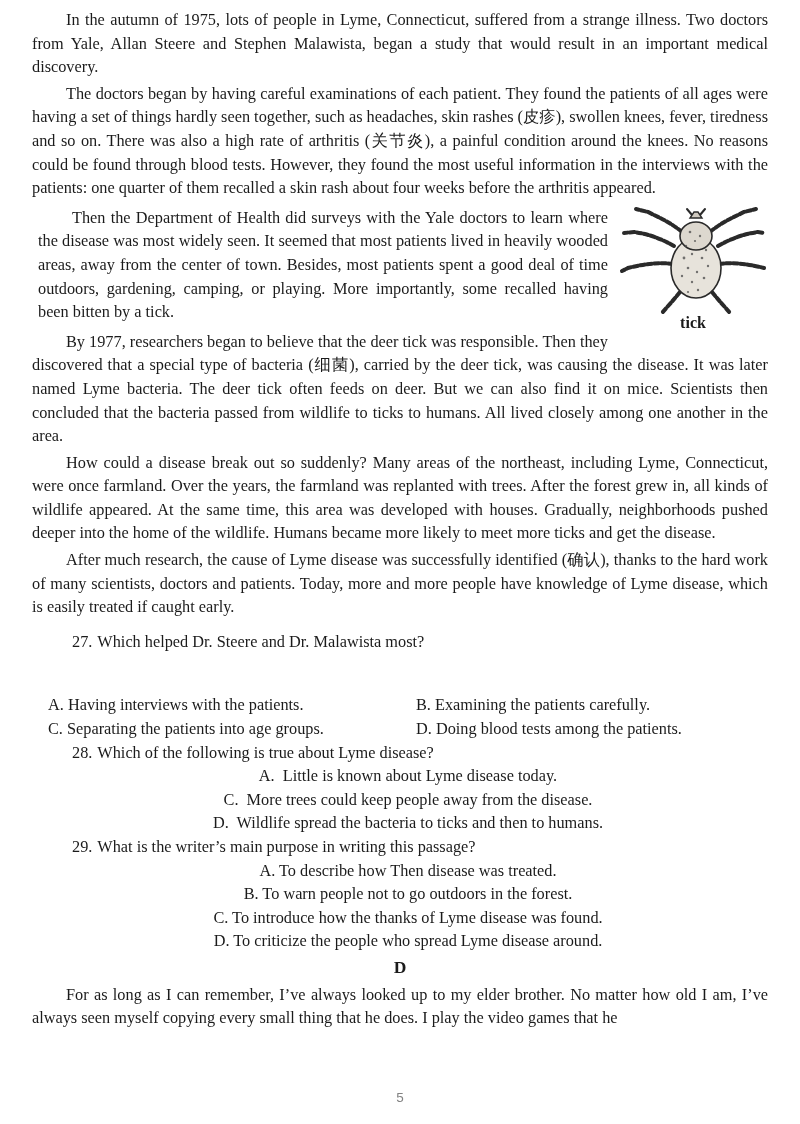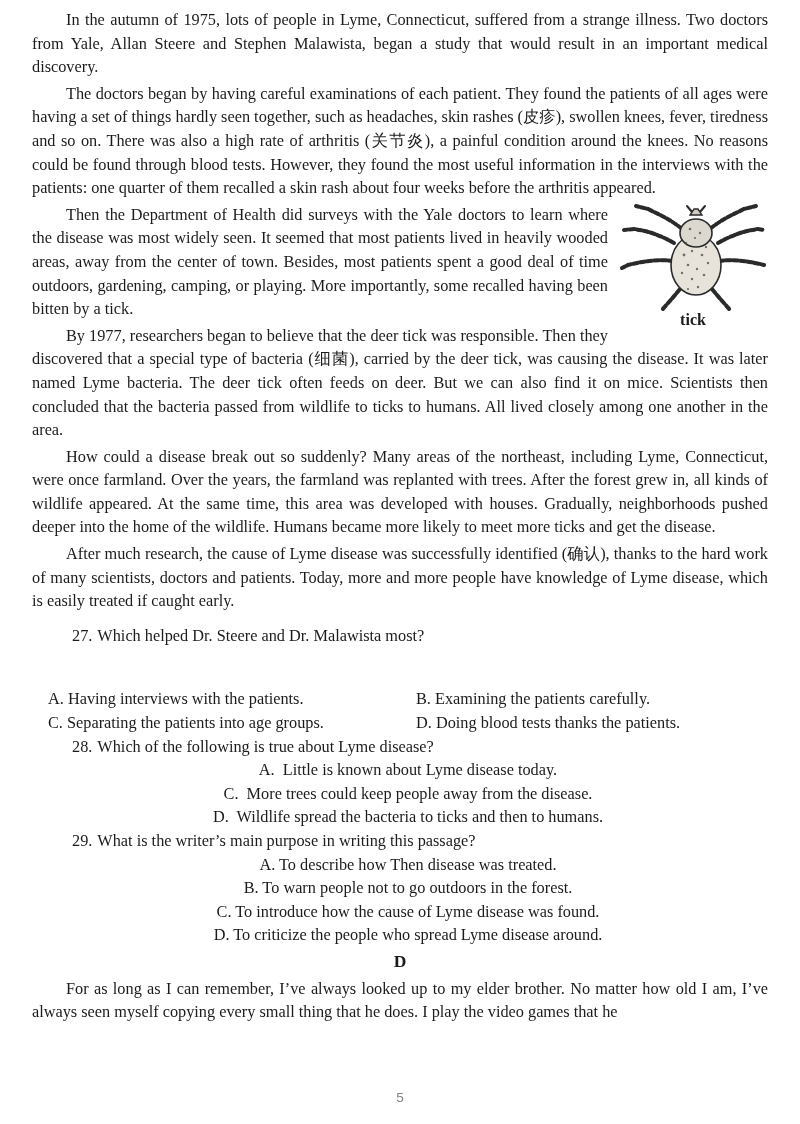--- a/index.html
+++ b/index.html
@@ -12,21 +12,21 @@
     background: #ffffff;
     font-family: "Liberation Serif", "DejaVu Serif", serif;
     font-size: 16.3px;
     line-height: 23.6px;
     color: #1b1b1b;
     text-align: justify;
     overflow: hidden;
   }
   .para { margin: 0 0 3px 0; text-indent: 34px; }
   .para-block { margin: 0 0 3px 0; }
-  .para-block .para { margin: 0; }
+  .para-block .para { margin: 6px; }
 
   .figure {
     float: right;
     width: 150px;
     margin: 0 0 2px 10px;
     text-align: center;
     text-indent: 0;
   }
   .figure svg { display: block; margin: 0 auto; }
   .fig-caption {
@@ -128,21 +128,21 @@
   <div class="questions">
 
     <div class="q-block">
       <div class="q-line">
         <span class="q-num">27.</span><span>Which helped Dr. Steere and Dr. Malawista most?</span>
       </div>
       <div class="opt-grid">
         <span class="opt">A. Having interviews with the patients.</span>
         <span class="opt">B. Examining the patients carefully.</span>
         <span class="opt">C. Separating the patients into age groups.</span>
-        <span class="opt">D. Doing blood tests thanks the patients.</span>
+        <span class="opt">D. Doing blood tests among the patients.</span>
       </div>
     </div>
 
     <div class="q-block">
       <div class="q-line">
         <span class="q-num">28.</span><span>Which of the following is true about Lyme disease?</span>
       </div>
       <div class="opt-list">
         <span class="opt">A.  Little is known about Lyme disease today.</span>
         <span class="opt">C.  More trees could keep people away from the disease.</span>
@@ -150,21 +150,21 @@
       </div>
     </div>
 
     <div class="q-block">
       <div class="q-line">
         <span class="q-num">29.</span><span>What is the writer’s main purpose in writing this passage?</span>
       </div>
       <div class="opt-list">
         <span class="opt">A. To describe how Then disease was treated.</span>
         <span class="opt">B. To warn people not to go outdoors in the forest.</span>
-        <span class="opt">C. To introduce how the cause of Lyme disease was found.</span>
+        <span class="opt">C. To introduce how the thanks of Lyme disease was found.</span>
         <span class="opt">D. To criticize the people who spread Lyme disease around.</span>
       </div>
     </div>
 
   </div>
 
   <div class="section-heading">D</div>
 
   <p class="para">For as long as I can remember, I’ve always looked up to my elder brother. No matter how old I am, I’ve always seen myself copying every small thing that he does. I play the video games that he</p>
 

